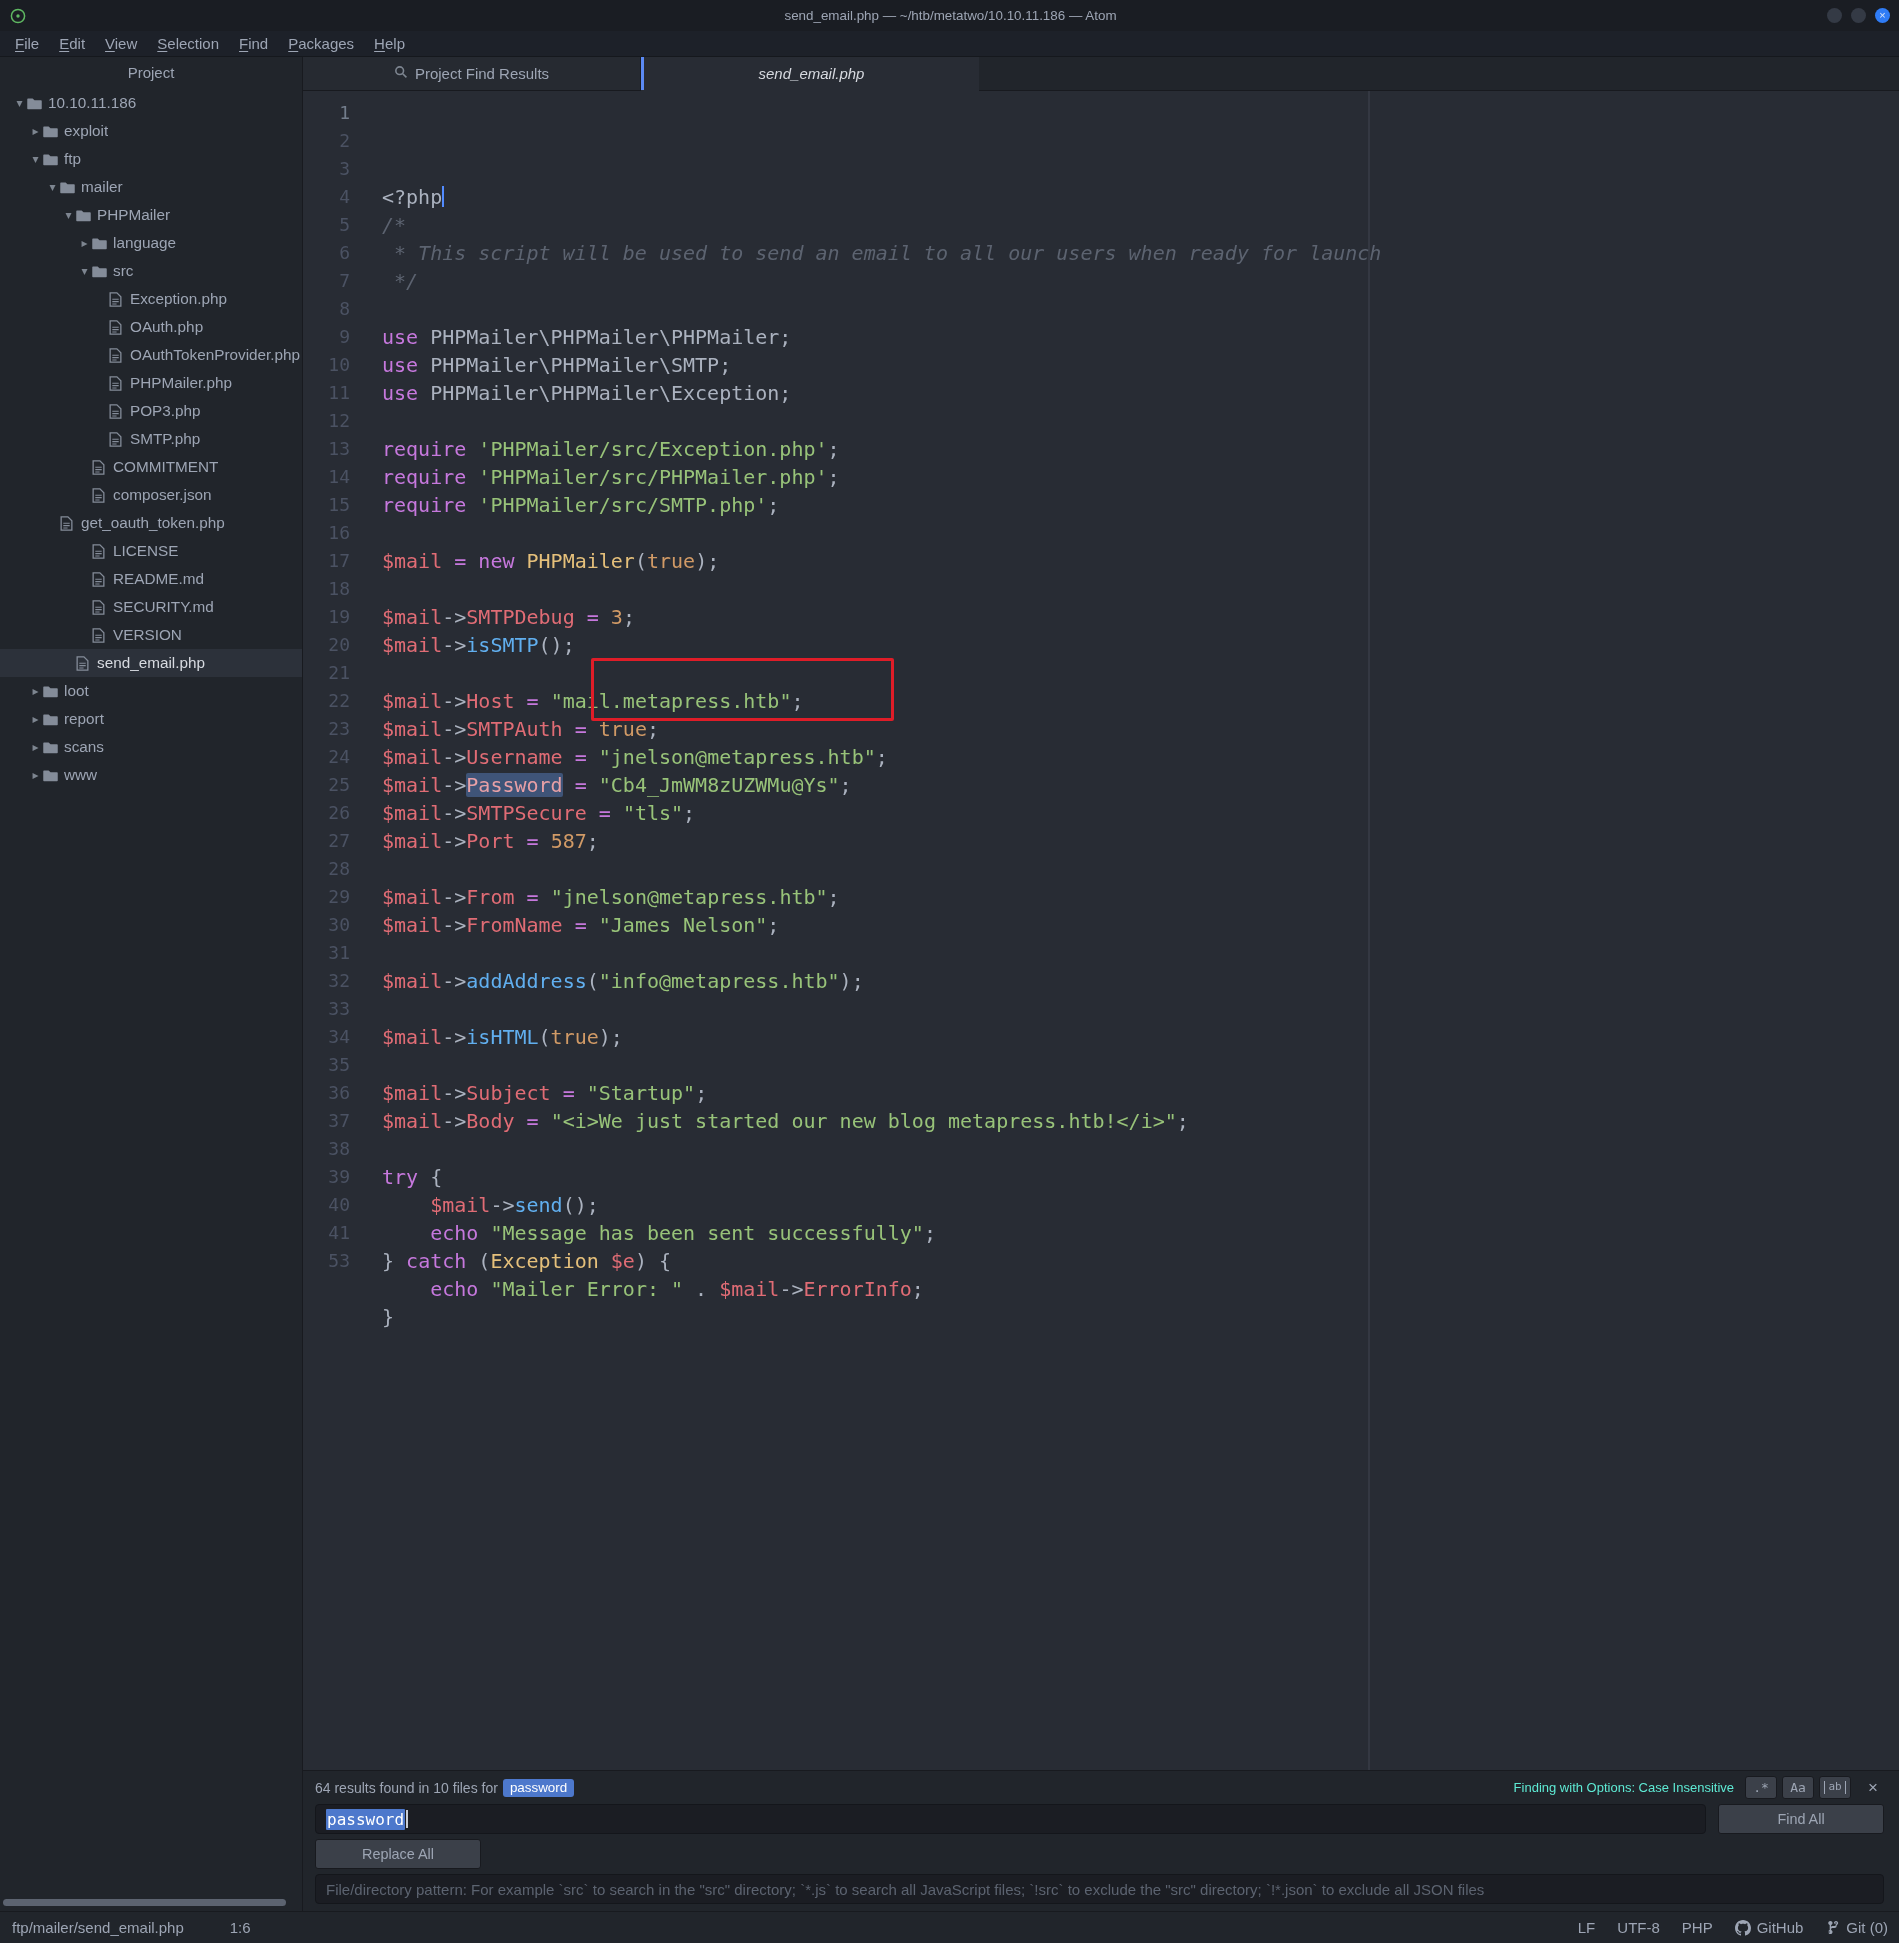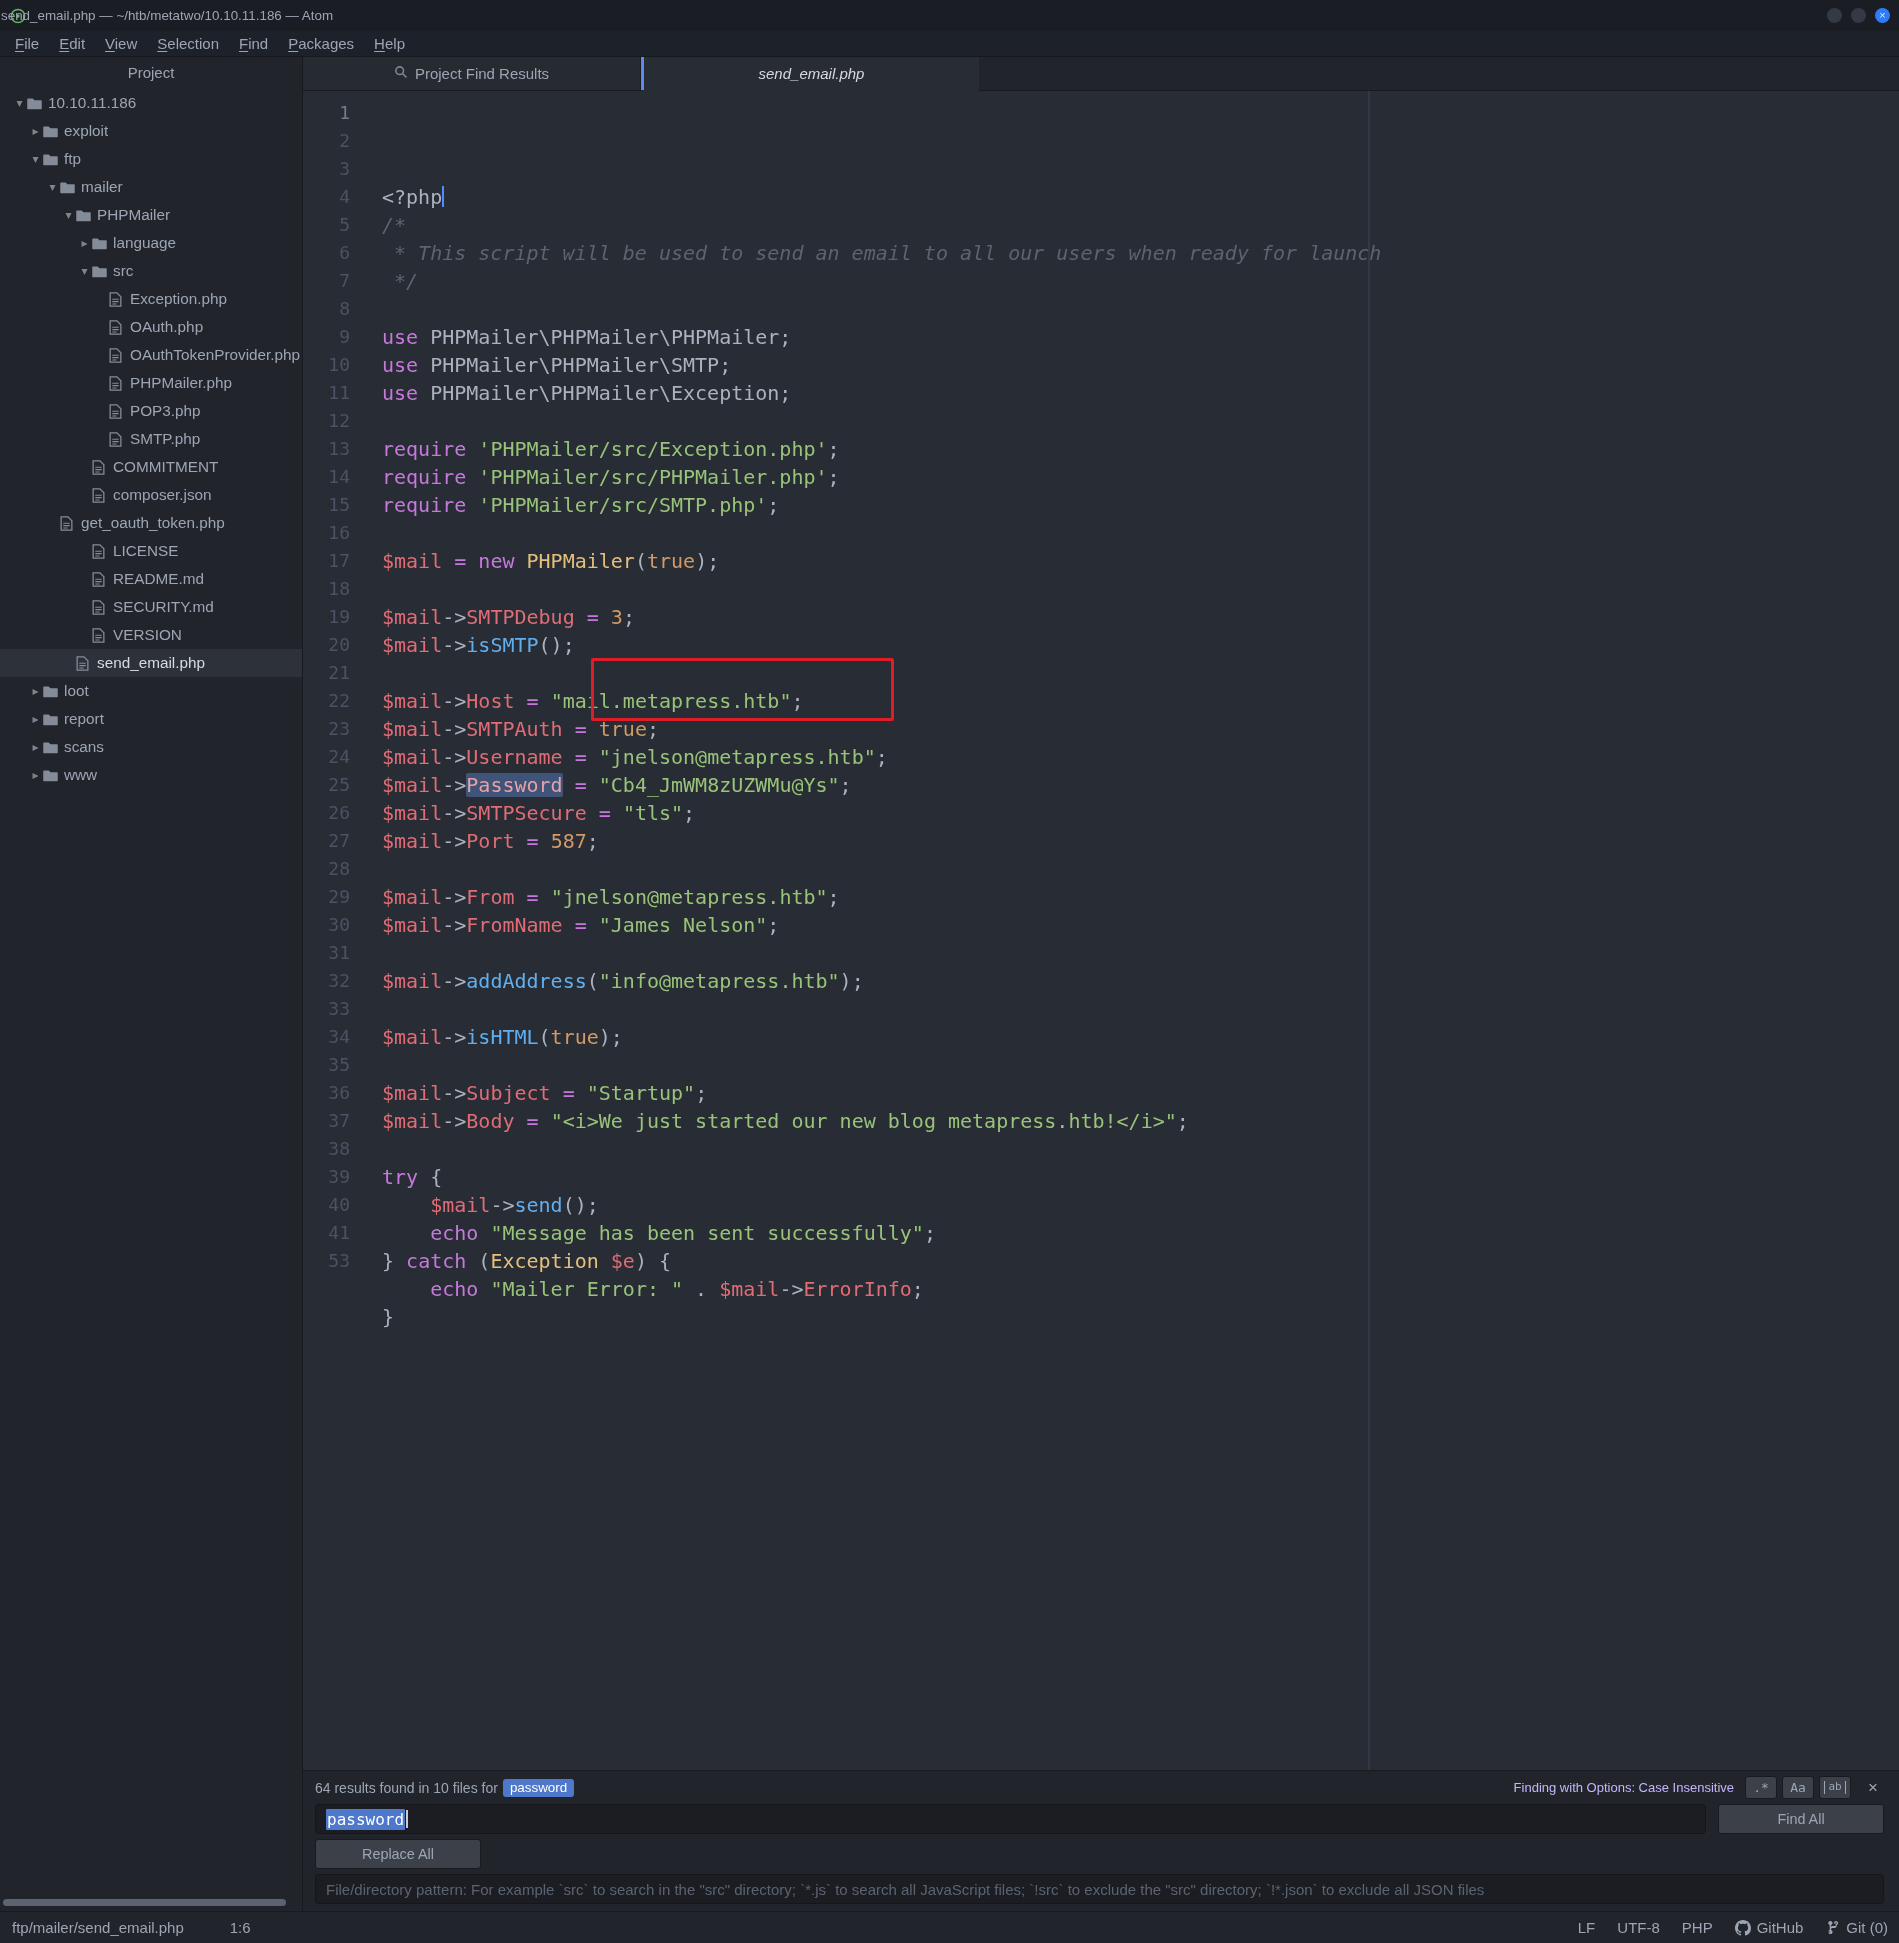--- a/index.html
+++ b/index.html
@@ -6,21 +6,21 @@
   html,body { background:#1d2127; }
   #app {
     width:1900px; height:1943px; display:flex; flex-direction:column;
     font-family:"Liberation Sans", sans-serif; color:#9da5b4; overflow:hidden;
     background:#282c34; position:relative;
   }
 
   
   .title-bar { height:31px; background:#1a1d23; display:flex; align-items:center; padding:0 10px; flex:none; position:relative; }
   .title-bar .app-icon { display:flex; align-items:center; }
-  .title-bar .win-title { position:absolute; left:1px; right:0; font-size:13.4px; color:#9da5b4; }
+  .title-bar .win-title { position:absolute; left:1px; right:0; text-align:center; font-size:13.4px; color:#9da5b4; }
   .win-controls { margin-left:auto; display:flex; gap:9px; align-items:center; z-index:2; }
   .win-dot { width:15px; height:15px; border-radius:50%; background:#343a45; display:flex; align-items:center; justify-content:center; }
   .win-dot.close { background:#2f7cf6; color:#dce6f8; font-size:11px; line-height:1; }
 
   
   .menu-bar { height:26px; background:#1d2129; display:flex; align-items:center; padding:0 6px; gap:2px; flex:none; border-bottom:1px solid #15181d; }
   .menu-item { padding:2px 9px; font-size:15px; color:#9da5b4; cursor:default;text-align:right; }
   .menu-item u { text-decoration:underline; text-underline-offset:2px; }
 
   
@@ -66,21 +66,21 @@
   .tok-hl { color:#e8a0a6; background:rgba(90,132,205,0.45); border-radius:2px; }
   .tok-caret { display:inline-block; width:2px; height:21px; background:#528bff; vertical-align:-3px; }
   .annotation-box { position:absolute; top:567px; left:calc(18ch - 8px); width:calc(24ch + 14px); height:63px; border:3px solid #df1d28; border-radius:2px; }
 
   
   .find-panel { height:141px; flex:none; background:#21252b; border-top:1px solid #181a1f; padding:5px 16px 8px 12px; display:flex; flex-direction:column; }
   .fp-header { height:24px; display:flex; align-items:center; justify-content:space-between; }
   .fp-results { font-size:14px; color:#9da5b4; display:flex; align-items:center; }
   .fp-badge { display:inline-block; margin-left:5px; background:#4d78cc; color:#fff; font-size:13.4px; padding:1px 7px 2px; border-radius:3px; }
   .fp-options { display:flex; align-items:center; gap:5px; }
-  .fp-options-label { font-size:13px; color:#c4b5fd; margin-right:6px; }
+  .fp-options-label { font-size:13px; color:#5eead4; margin-right:6px; }
   .fp-opt { min-width:32px; height:23px; background:#3b4049; border:1px solid #181a1f; border-radius:3px; color:#9da5b4; font-size:13px; display:flex; align-items:center; justify-content:center; font-family:"DejaVu Sans Mono", monospace; cursor:default; }
   .word-inner { border-left:1.5px solid #9da5b4; border-right:1.5px solid #9da5b4; padding:0 3px; font-size:11px; line-height:1.1; }
   .fp-close { width:22px; text-align:center; color:#9da5b4; font-size:17px; margin-left:6px; cursor:default; }
   .fp-row { margin-top:5px; display:flex; gap:12px; }
   .fp-input { flex:1; height:30px; background:#1b1d23; border:1px solid #14161b; border-radius:4px; padding:0 10px; display:flex; align-items:center; font:16px "DejaVu Sans Mono", monospace; color:#c8ccd4; overflow:hidden; white-space:nowrap; }
   .fp-selection { background:#4d78cc; color:#fff; padding:1px 1px; border-radius:1px; }
   .input-caret { display:inline-block; width:2px; height:18px; background:#c8ccd4; margin-left:1px; }
   .fp-placeholder { color:#5c6370; font-family:"Liberation Sans", sans-serif; font-size:15px; }
   .fp-btn { width:166px; flex:none; height:30px; background:#3b4049; border:1px solid #181a1f; border-radius:3px; color:#9da5b4; font-size:14.4px; display:flex; align-items:center; justify-content:center; cursor:default; }
 

